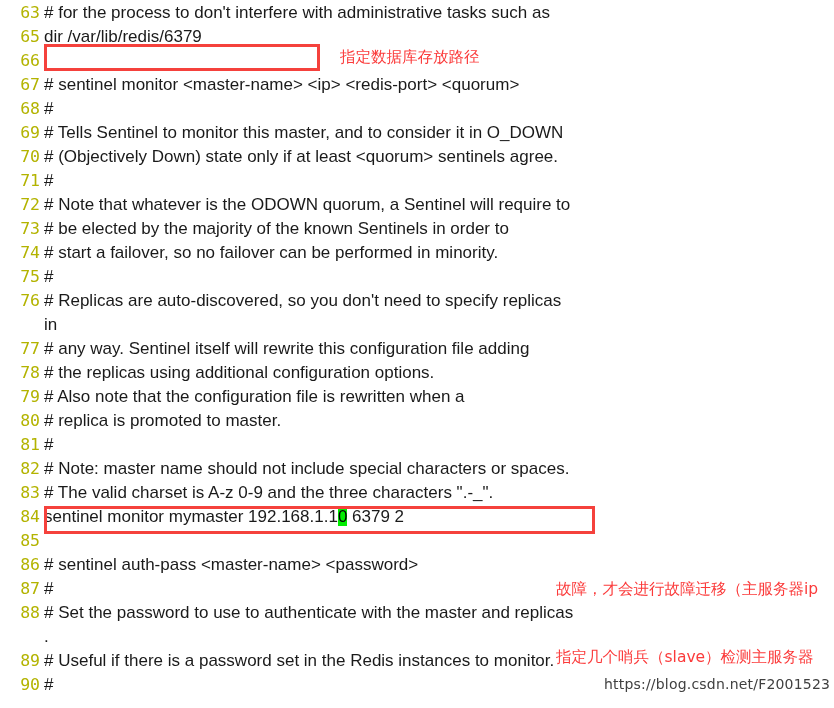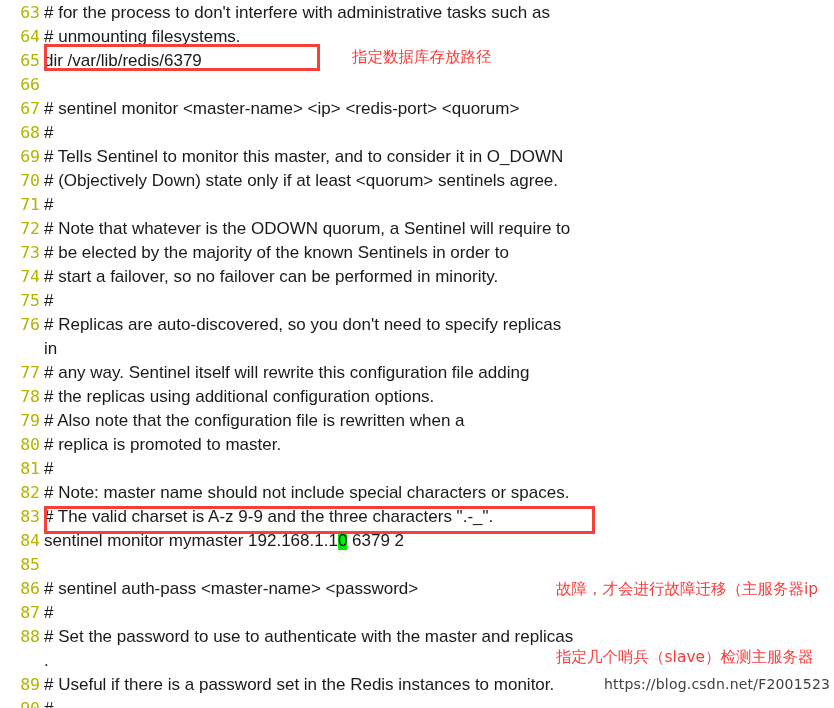--- a/index.html
+++ b/index.html
@@ -96,21 +96,20 @@
     font-family: "DejaVu Sans", "Liberation Sans", sans-serif;
     font-size: 15px;
     line-height: 22px;
     white-space: pre;
   }
   #annot-dir {
     left: 340px;
     top: 46px;
     font-size: 15.5px;
     line-height: 22px;
-    margin-left: 12px;
   }
   #annot-sentinel {
     left: 556px;
     top: 533px;
     font-size: 15.5px;
     line-height: 22.5px;
   }
 
   .watermark {
     position: absolute;
@@ -123,41 +122,40 @@
     user-select: none;
   }
 </style>
 </head>
 <body>
 
 <div id="editor">
 
   <div class="code-area" id="code-area">
       <div class="code-line"><span class="gutter">63</span><span class="content"># for the process to don't interfere with administrative tasks such as</span></div>
-      <div class="code-line"><span class="gutter">64</span><span class="content"># unmounting filesystems.</span></div>
       <div class="code-line"><span class="gutter">65</span><span class="content">dir /var/lib/redis/6379</span></div>
       <div class="code-line"><span class="gutter">66</span><span class="content"></span></div>
       <div class="code-line"><span class="gutter">67</span><span class="content"># sentinel monitor &lt;master-name&gt; &lt;ip&gt; &lt;redis-port&gt; &lt;quorum&gt;</span></div>
       <div class="code-line"><span class="gutter">68</span><span class="content">#</span></div>
       <div class="code-line"><span class="gutter">69</span><span class="content"># Tells Sentinel to monitor this master, and to consider it in O_DOWN</span></div>
       <div class="code-line"><span class="gutter">70</span><span class="content"># (Objectively Down) state only if at least &lt;quorum&gt; sentinels agree.</span></div>
       <div class="code-line"><span class="gutter">71</span><span class="content">#</span></div>
       <div class="code-line"><span class="gutter">72</span><span class="content"># Note that whatever is the ODOWN quorum, a Sentinel will require to</span></div>
       <div class="code-line"><span class="gutter">73</span><span class="content"># be elected by the majority of the known Sentinels in order to</span></div>
       <div class="code-line"><span class="gutter">74</span><span class="content"># start a failover, so no failover can be performed in minority.</span></div>
       <div class="code-line"><span class="gutter">75</span><span class="content">#</span></div>
       <div class="code-line"><span class="gutter">76</span><span class="content"># Replicas are auto-discovered, so you don't need to specify replicas</span></div>
       <div class="code-line"><span class="gutter"></span><span class="content wrap-cont">in</span></div>
       <div class="code-line"><span class="gutter">77</span><span class="content"># any way. Sentinel itself will rewrite this configuration file adding</span></div>
       <div class="code-line"><span class="gutter">78</span><span class="content"># the replicas using additional configuration options.</span></div>
       <div class="code-line"><span class="gutter">79</span><span class="content"># Also note that the configuration file is rewritten when a</span></div>
       <div class="code-line"><span class="gutter">80</span><span class="content"># replica is promoted to master.</span></div>
       <div class="code-line"><span class="gutter">81</span><span class="content">#</span></div>
       <div class="code-line"><span class="gutter">82</span><span class="content"># Note: master name should not include special characters or spaces.</span></div>
-      <div class="code-line"><span class="gutter">83</span><span class="content"># The valid charset is A-z 9-9 and the three characters ".-_".</span></div>
+      <div class="code-line"><span class="gutter">83</span><span class="content"># The valid charset is A-z 0-9 and the three characters ".-_".</span></div>
       <div class="code-line"><span class="gutter">84</span><span class="content"><span>sentinel monitor mymaster 192.168.1.1</span><span class="cursor-cell">0</span><span> 6379 2</span></span></div>
       <div class="code-line"><span class="gutter">85</span><span class="content"></span></div>
       <div class="code-line"><span class="gutter">86</span><span class="content"># sentinel auth-pass &lt;master-name&gt; &lt;password&gt;</span></div>
       <div class="code-line"><span class="gutter">87</span><span class="content">#</span></div>
       <div class="code-line"><span class="gutter">88</span><span class="content"># Set the password to use to authenticate with the master and replicas</span></div>
       <div class="code-line"><span class="gutter"></span><span class="content wrap-cont">.</span></div>
       <div class="code-line"><span class="gutter">89</span><span class="content"># Useful if there is a password set in the Redis instances to monitor.</span></div>
       <div class="code-line"><span class="gutter">90</span><span class="content">#</span></div>
     </div>
 

